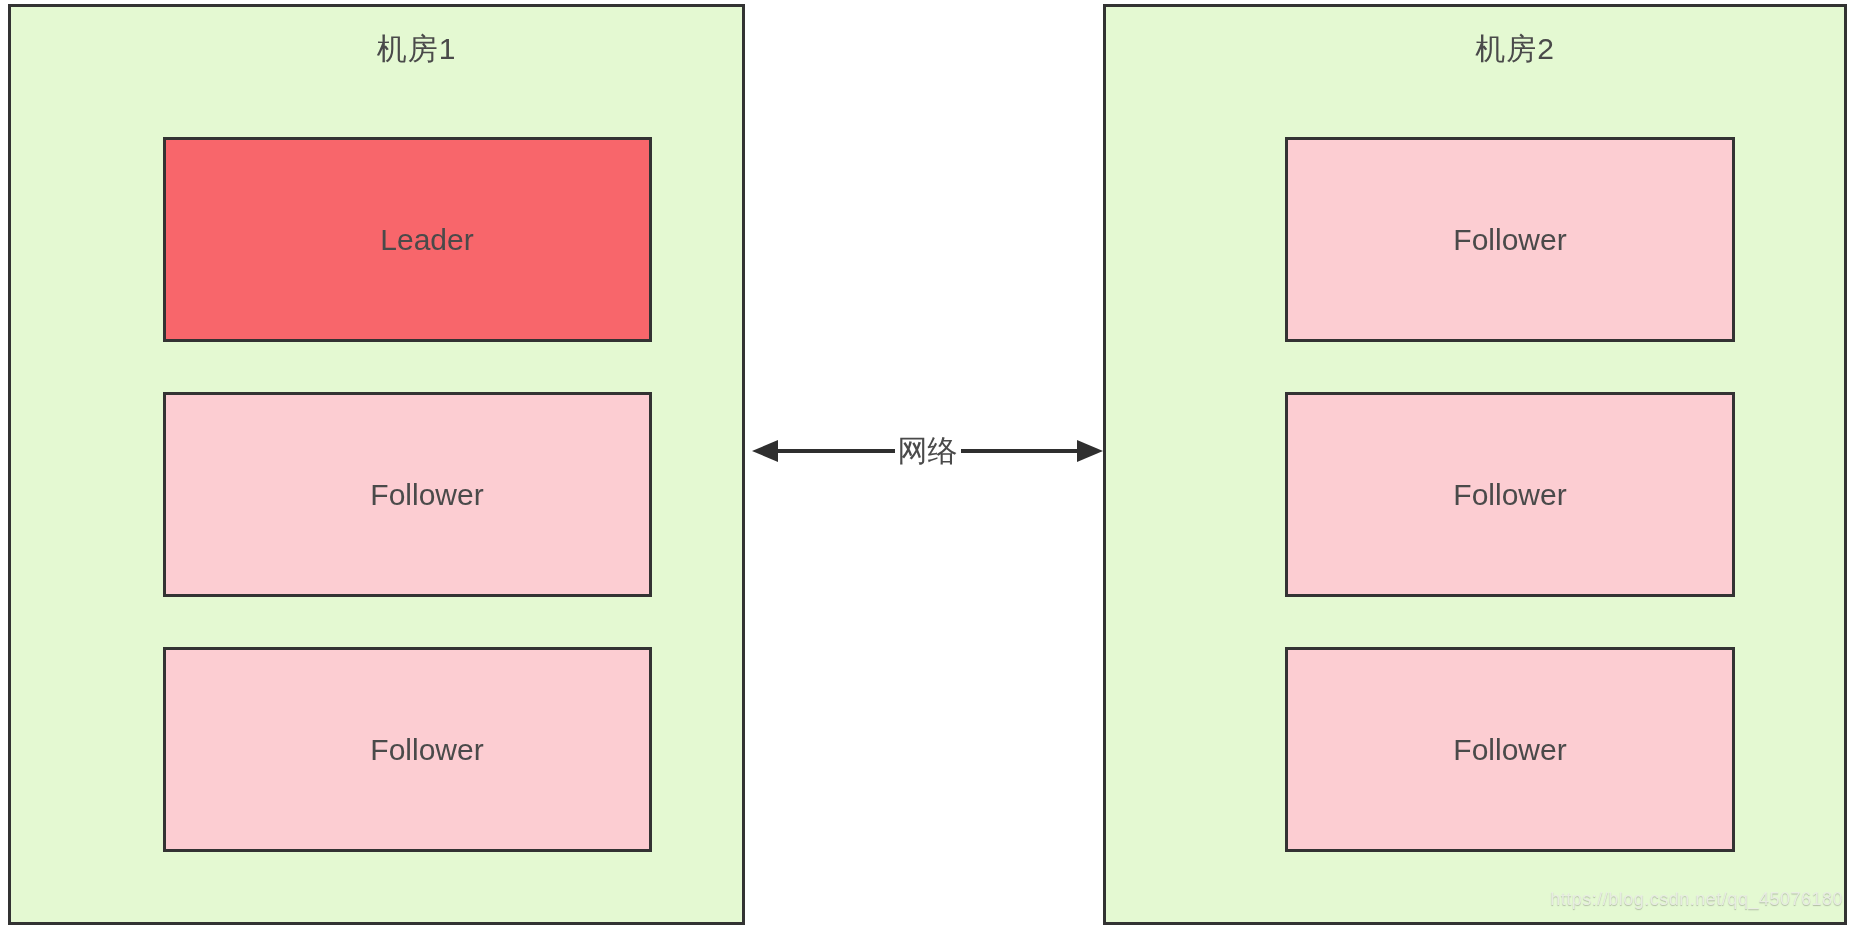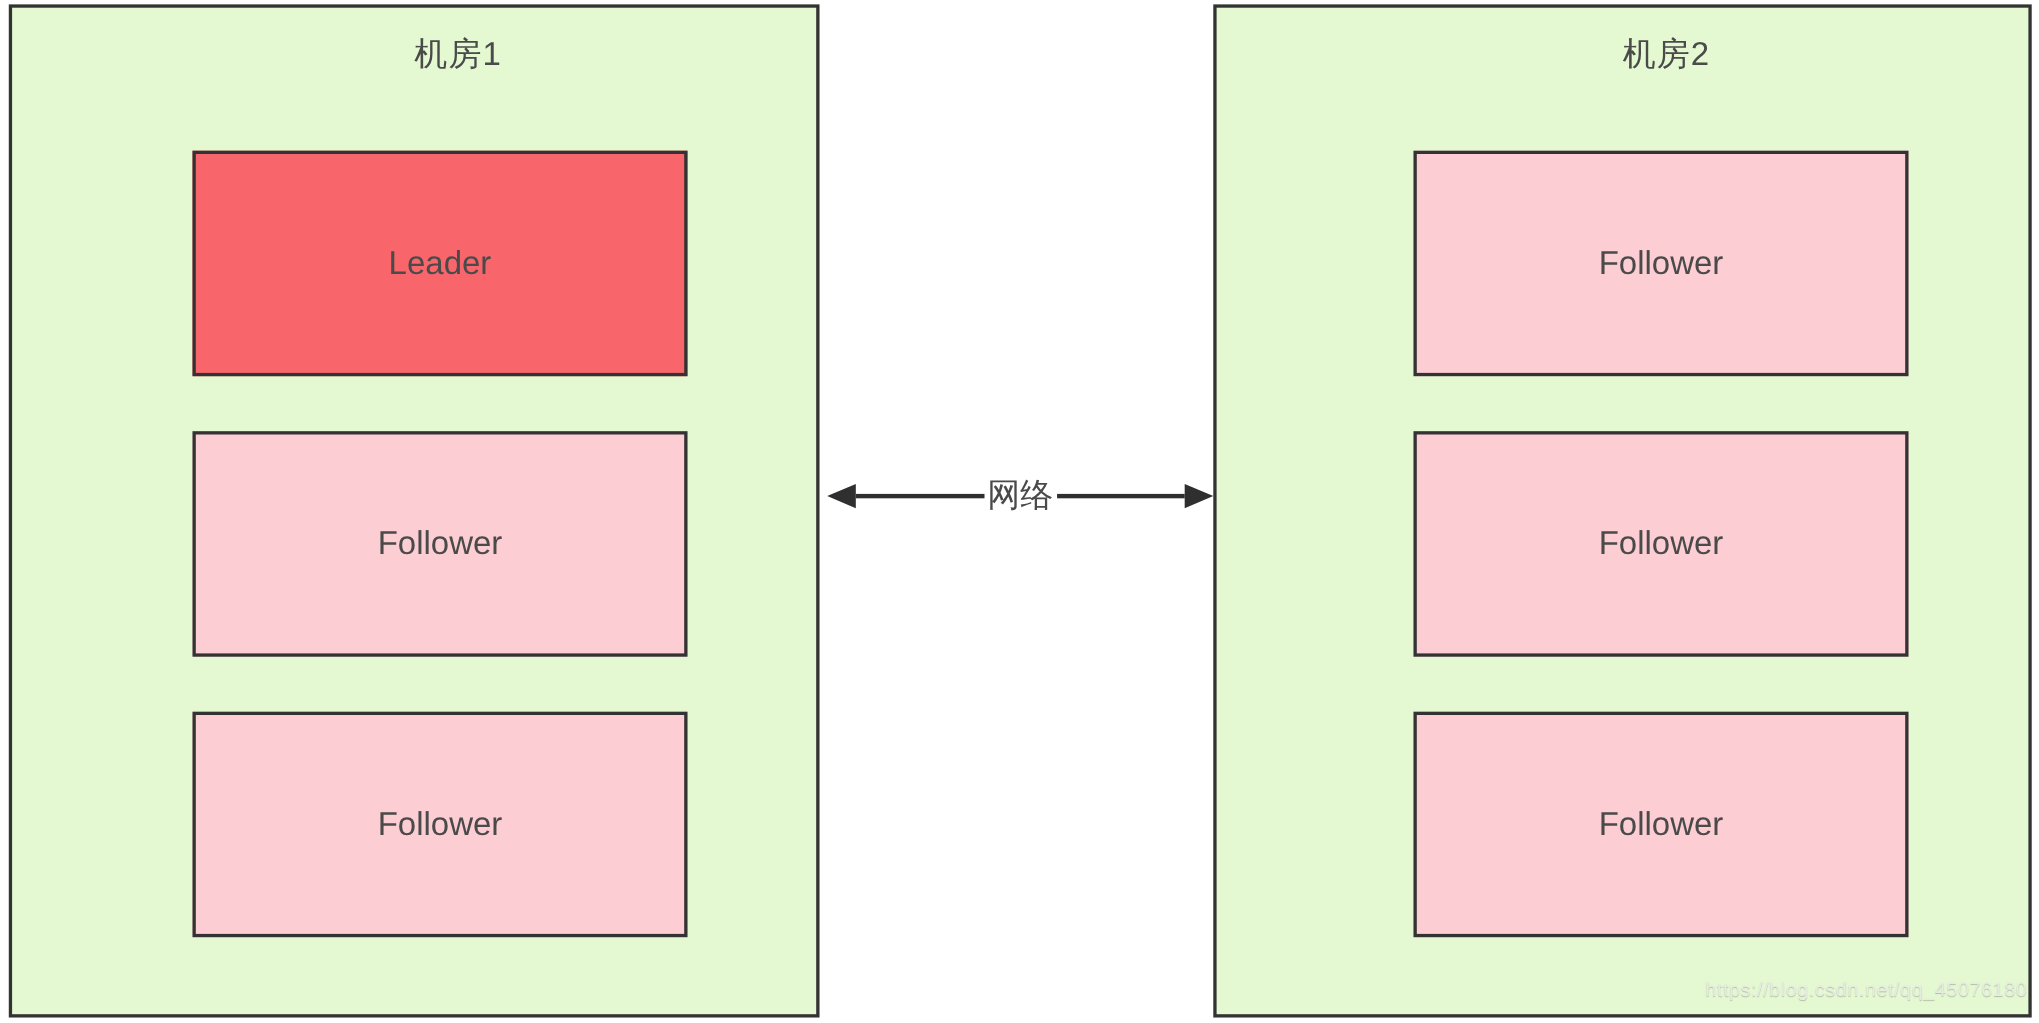--- a/index.html
+++ b/index.html
@@ -43,21 +43,21 @@
     position: absolute;
     width: 444px;
     height: 199px;
     border: 3px solid var(--node-border, #333333);
     display: flex;
     align-items: center;
     justify-content: center;
     font-size: 30px;
     color: var(--text, #4a4a4a);
   }
-  .panel-1 .node { left: 164px; }
+  .panel-1 .node { left: 152px; padding-left: 39px; }
   .panel-2 .node { left: 179px; }
   .node.pos-0 { top: 130px; }
   .node.pos-1 { top: 385px; }
   .node.pos-2 { top: 640px; }
   .node.leader   { background: var(--leader-fill,   #f8666b); }
   .node.follower { background: var(--follower-fill, #fccdd2); }
 
   
   .link {
     position: absolute;

